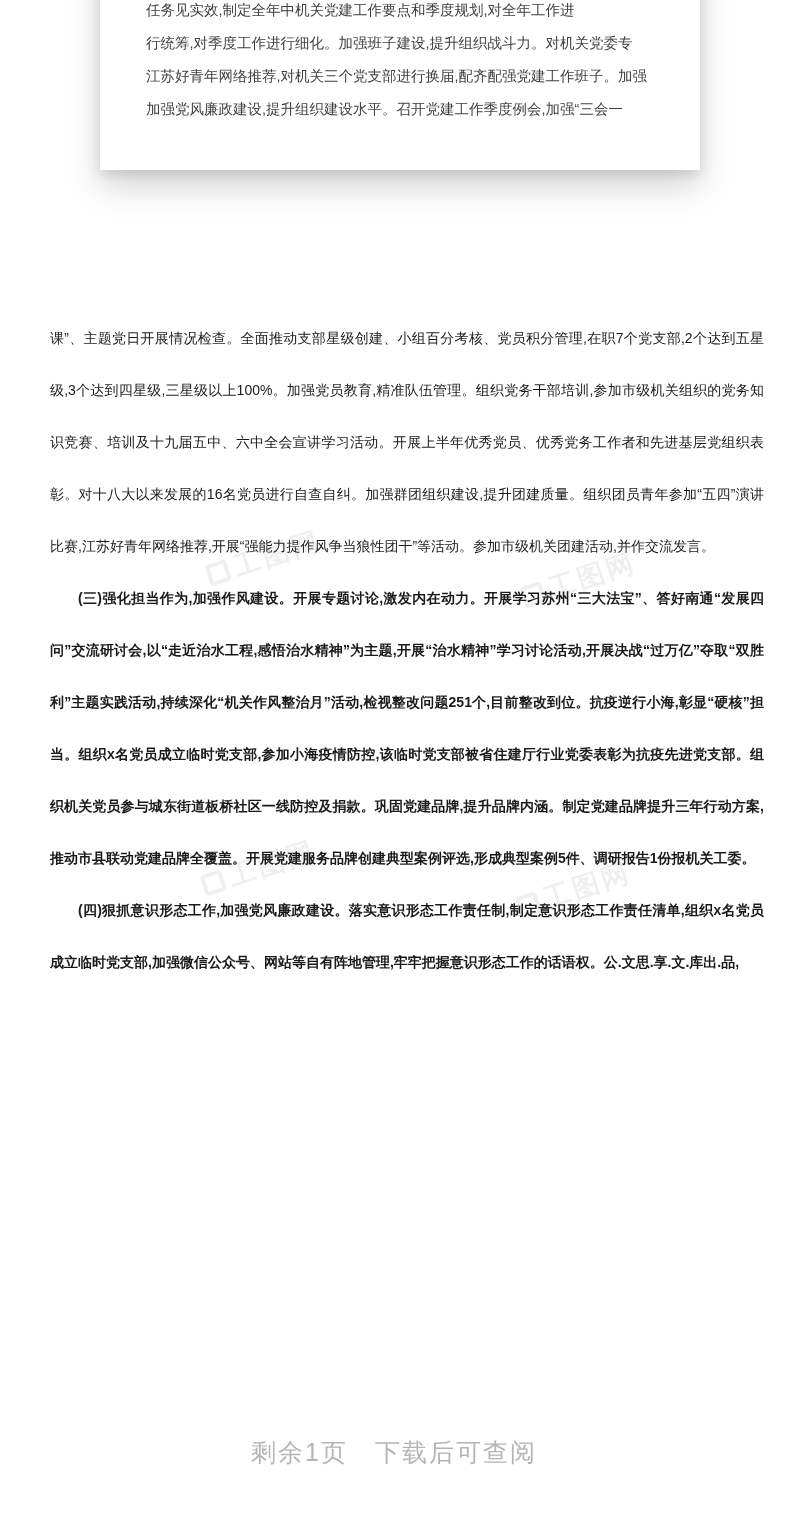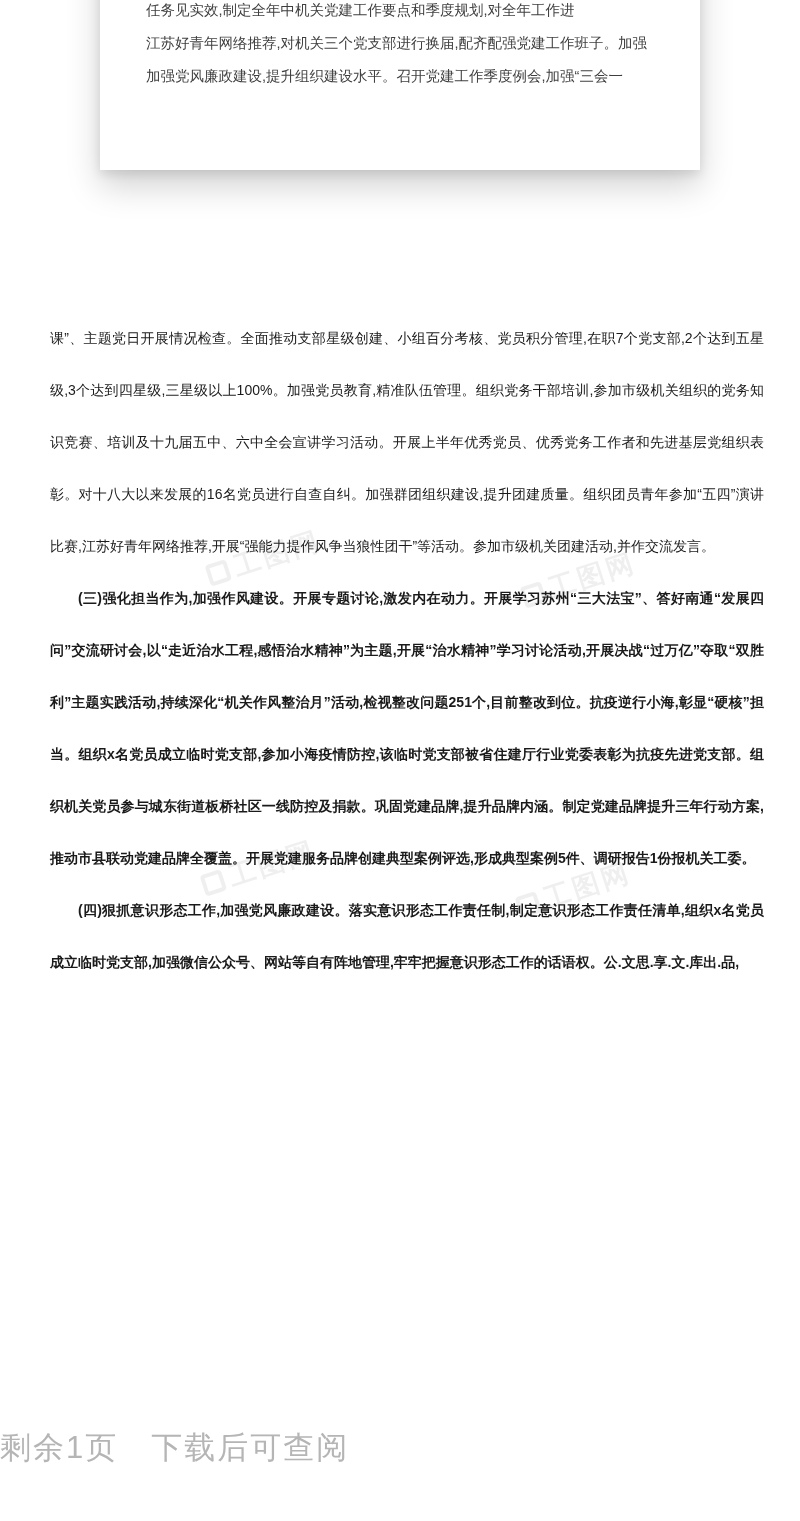--- a/index.html
+++ b/index.html
@@ -72,34 +72,35 @@
   }
   .para { margin: 0; }
   .para.indent { text-indent: 2em; font-weight: bold; }
 
   
   .footer {
     position: absolute;
     left: 0;
     right: 0;
     bottom: 52px;
-    text-align: left;
-    font-size: 31px;
+    text-align: center;
+    font-size: 25px;
     color: var(--footer-text, #b5b5b5);
     letter-spacing: 2px;
   }
 </style>
 </head>
 <body>
 
 <div class="page">
 
   <div class="card">
     <div class="card-text" id="card-lines">
         <div class="card-line">任务见实效,制定全年中机关党建工作要点和季度规划,对全年工作进</div>
+        <div class="card-line">行统筹,对季度工作进行细化。加强班子建设,提升组织战斗力。对机关党委专</div>
         <div class="card-line">江苏好青年网络推荐,对机关三个党支部进行换届,配齐配强党建工作班子。加强</div>
         <div class="card-line">加强党风廉政建设,提升组织建设水平。召开党建工作季度例会,加强“三会一</div>
       </div>
   </div>
 
   <div id="watermarks">
       <span class="wm" style="left: 205px; top: 540px;">
         <span class="wm-icon"></span>
         <span>工图网</span>
       </span>

